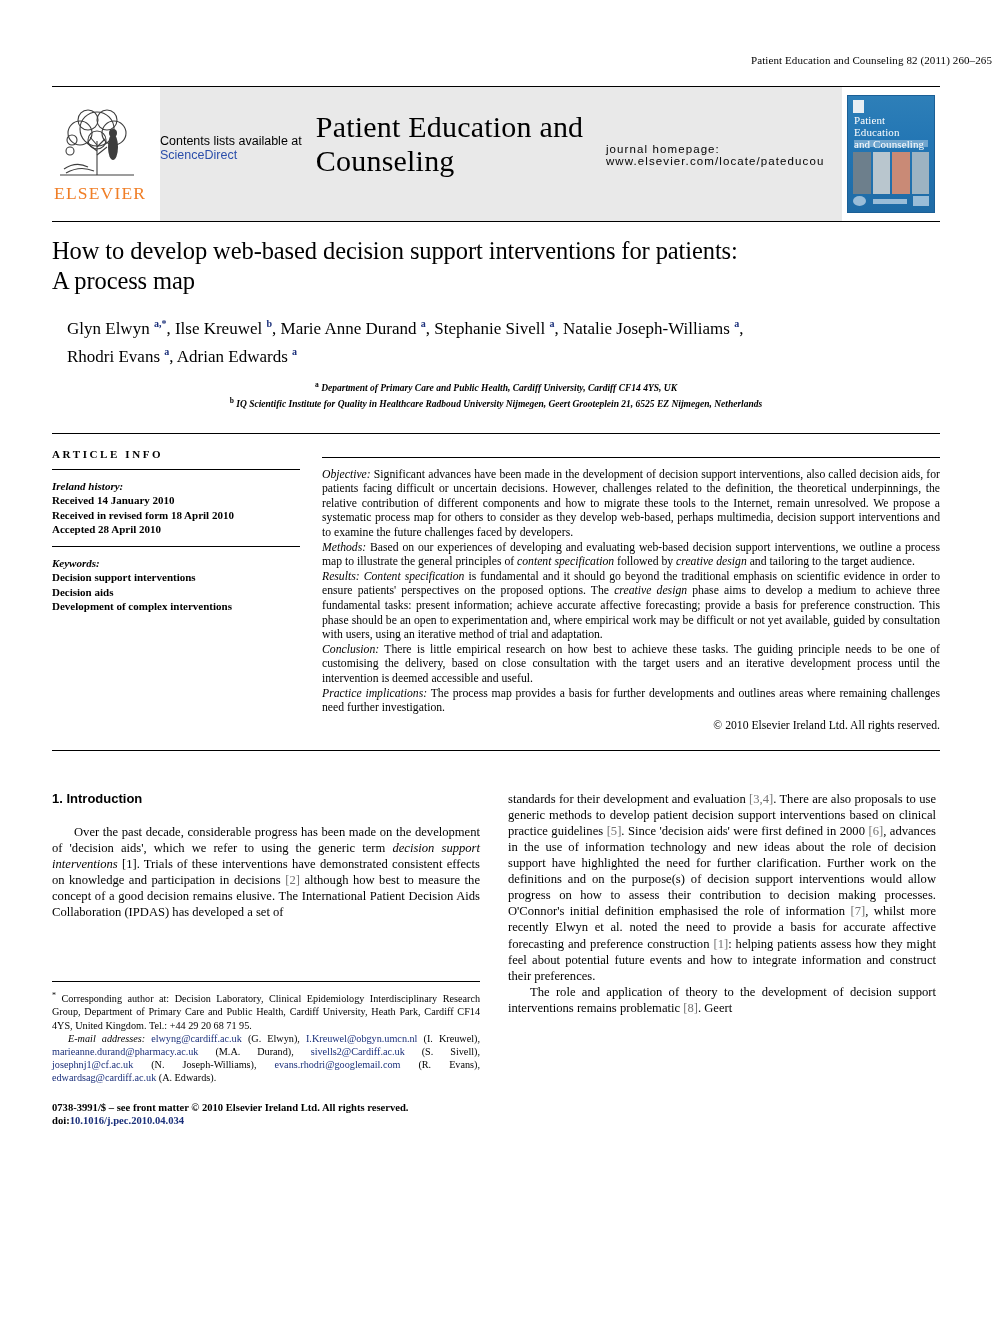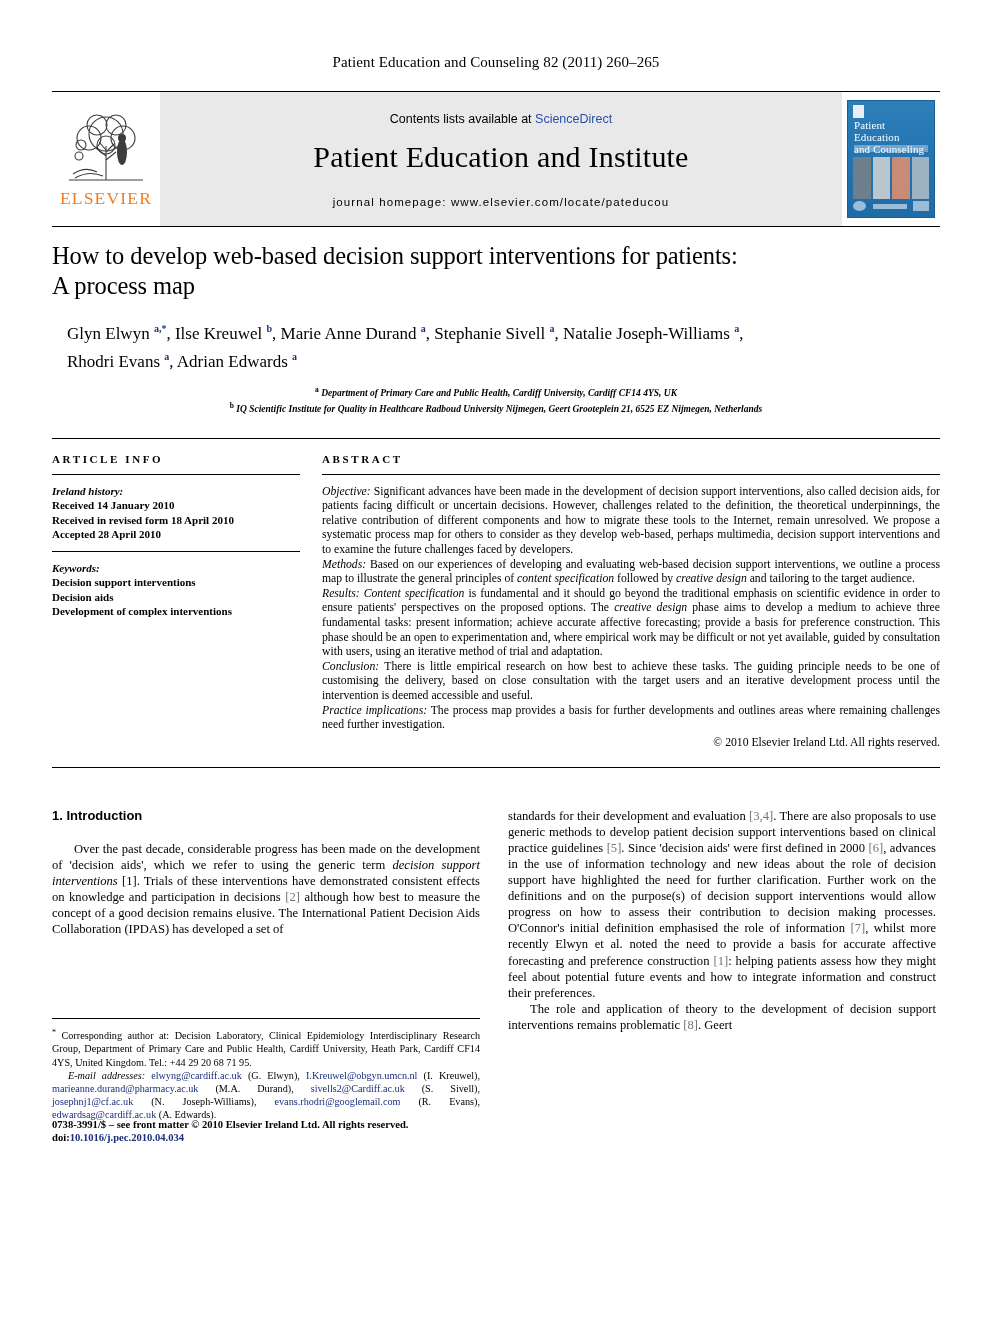--- a/index.html
+++ b/index.html
@@ -11,59 +11,58 @@
     font-family: "Liberation Serif", "DejaVu Serif", serif;
     color: #000000;
     position: relative;
     overflow: hidden;
   }
 
   .page { position: relative; width: 992px; height: 1323px; padding: 0; }
 
   
   .running-head {
-    text-align: center;
-    font-size: 15px;
+    text-align: right;
+    font-size: 11px;
     padding-top: 54px;
     letter-spacing: 0.1px;
   }
 
   
   .masthead {
     margin: 20px 52px 0 52px;
     border-top: 1.6px solid #000;
     border-bottom: 1.6px solid #000;
     height: 136px;
     display: flex;
     align-items: stretch;
     position: relative;
   }
   .elsevier-logo {
     width: 108px;
     flex: 0 0 108px;
     display: flex;
     flex-direction: column;
-    align-items: center;
     justify-content: center;
     padding: 4px 2px 2px 2px;
   }
   .tree-svg { display:block; }
   .elsevier-word {
     font-family: "Liberation Serif", serif;
     color: #f07e26;
     font-size: 17.5px;
     letter-spacing: 1.2px;
     margin-top: 2px;
     font-weight: 400;
   }
   .banner {
     flex: 1 1 auto;
     background: #e9e9e9;
     display: flex;
-    flex-direction: column;
+    flex-direction: row;
     align-items: center;
     justify-content: center;
     padding: 8px 0 6px 0;
   }
   .banner .contents-line {
     font-family: "Liberation Sans", sans-serif;
     font-size: 12.5px;
     color: #000;
     margin-bottom: 14px;
   }
@@ -216,21 +215,21 @@
     text-indent: 22px;
   }
   p.body.noindent { text-indent: 0; }
   p.body em { font-style: italic; }
   .ref { color: #737373; }
 
   
   .footnote-area {
     position: absolute;
     left: 0;
-    top: 210px;
+    top: 190px;
     width: 428px;
     border-top: 1px solid #000;
     padding-top: 7px;
   }
   .fn {
     font-size: 10.2px;
     line-height: 13.2px;
     text-align: justify;
     margin: 0;
   }
@@ -281,21 +280,21 @@
         </g>
       </svg>
       <div class="elsevier-word">ELSEVIER</div>
     </div>
 
     <div class="banner">
       <div class="contents-line">
         <span>Contents lists available at</span>
         <a href="#">ScienceDirect</a>
       </div>
-      <div class="journal-title">Patient Education and Institute</div>
+      <div class="journal-title">Patient Education and Counseling</div>
       <div class="homepage">journal homepage: www.elsevier.com/locate/pateducou</div>
     </div>
 
     <div class="cover-thumb">
       <div class="cover-inner">
         <div class="ct-els"></div>
         <div class="ct-title">
           <span>Patient Education</span><br>
           <span>and Counseling</span>
         </div>
@@ -345,21 +344,20 @@
         <div class="hist-line">Received in revised form 18 April 2010</div>
         <div class="hist-line">Accepted 28 April 2010</div>
         <div class="rule"></div>
         <div class="kw-head">Keywords:</div>
         <div class="kw-line">Decision support interventions</div>
         <div class="kw-line">Decision aids</div>
         <div class="kw-line">Development of complex interventions</div>
       </div>
 
       <div class="col-abs">
-        <div class="sec-label">ABSTRACT</div>
         <div class="rule-abs"></div>
 
         <p class="abs-para"><em>Objective:</em><span> Significant advances have been made in the development of decision support interventions, also called decision aids, for patients facing difficult or uncertain decisions. However, challenges related to the definition, the theoretical underpinnings, the relative contribution of different components and how to migrate these tools to the Internet, remain unresolved. We propose a systematic process map for others to consider as they develop web-based, perhaps multimedia, decision support interventions and to examine the future challenges faced by developers.</span></p>
 
         <p class="abs-para"><em>Methods:</em><span> Based on our experiences of developing and evaluating web-based decision support interventions, we outline a process map to illustrate the general principles of </span><em>content specification</em><span> followed by </span><em>creative design</em><span> and tailoring to the target audience.</span></p>
 
         <p class="abs-para"><em>Results:</em><em> Content specification</em><span> is fundamental and it should go beyond the traditional emphasis on scientific evidence in order to ensure patients' perspectives on the proposed options. The </span><em>creative design</em><span> phase aims to develop a medium to achieve three fundamental tasks: present information; achieve accurate affective forecasting; provide a basis for preference construction. This phase should be an open to experimentation and, where empirical work may be difficult or not yet available, guided by consultation with users, using an iterative method of trial and adaptation.</span></p>
 
         <p class="abs-para"><em>Conclusion:</em><span> There is little empirical research on how best to achieve these tasks. The guiding principle needs to be one of customising the delivery, based on close consultation with the target users and an iterative development process until the intervention is deemed accessible and useful.</span></p>
 

